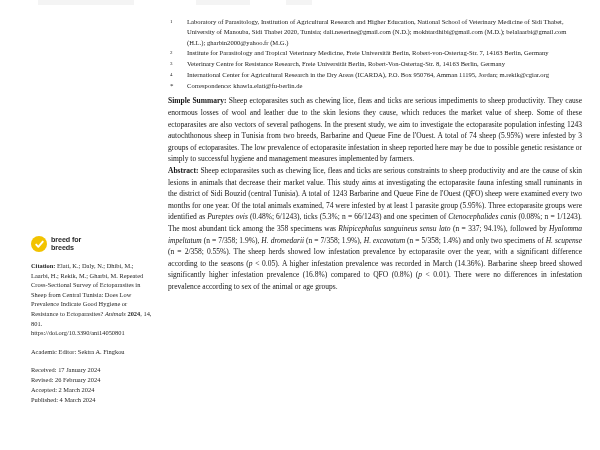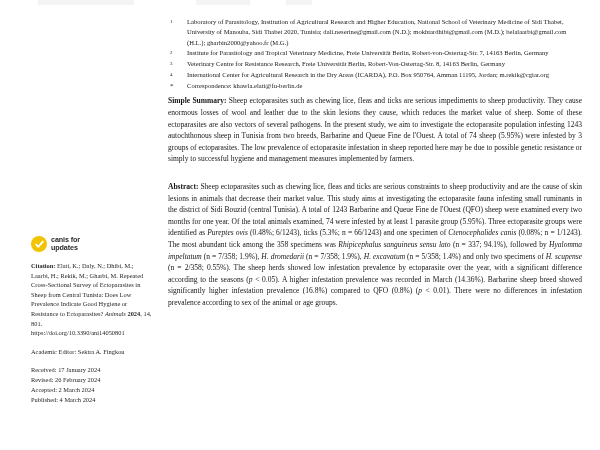--- a/index.html
+++ b/index.html
@@ -128,21 +128,21 @@
     line-height: 11.6px;
     text-align: justify;
     color: #151515;
   }
   .section .lead {
     font-weight: bold;
   }
   .section i { font-style: italic; }
 
   #simple-summary { margin-top: 4px; }
-  #abstract { margin-top: 16px; }
+  #abstract { margin-top: 0; }
 </style>
 </head>
 <body>
 
 <div class="page-top-strip">
   <div class="ghost g1"></div>
   <div class="ghost g2"></div>
   <div class="ghost g3"></div>
 </div>
 
@@ -150,22 +150,22 @@
 
   <aside class="rail">
 
     <div class="badge">
       <span class="badge-mark">
         <svg width="11" height="11" viewBox="0 0 11 11" aria-hidden="true">
           <path d="M2.2 5.6 L4.3 7.8 L8.8 2.6" fill="none" stroke="#ffffff" stroke-width="1.9" stroke-linecap="round" stroke-linejoin="round"></path>
         </svg>
       </span>
       <span class="badge-text">
-        <span>canis for</span>
-        <span class="l2">updates</span>
+        <span>breed for</span>
+        <span class="l2">breeds</span>
       </span>
     </div>
 
     <div class="blk">
       <p><b>Citation:</b><span> Elati, K.; Daly, N.; Dhibi, M.; Laarbi, H.; Rekik, M.; Gharbi, M. Repeated Cross-Sectional Survey of Ectoparasites in Sheep from Central Tunisia: Does Low Prevalence Indicate Good Hygiene or Resistance to Ectoparasites?</span><i> Animals</i><b> 2024</b><span>, 14, 801.</span>
       </p>
       <p class="doi">https://doi.org/10.3390/ani14050801</p>
     </div>
 
     <div class="blk">

